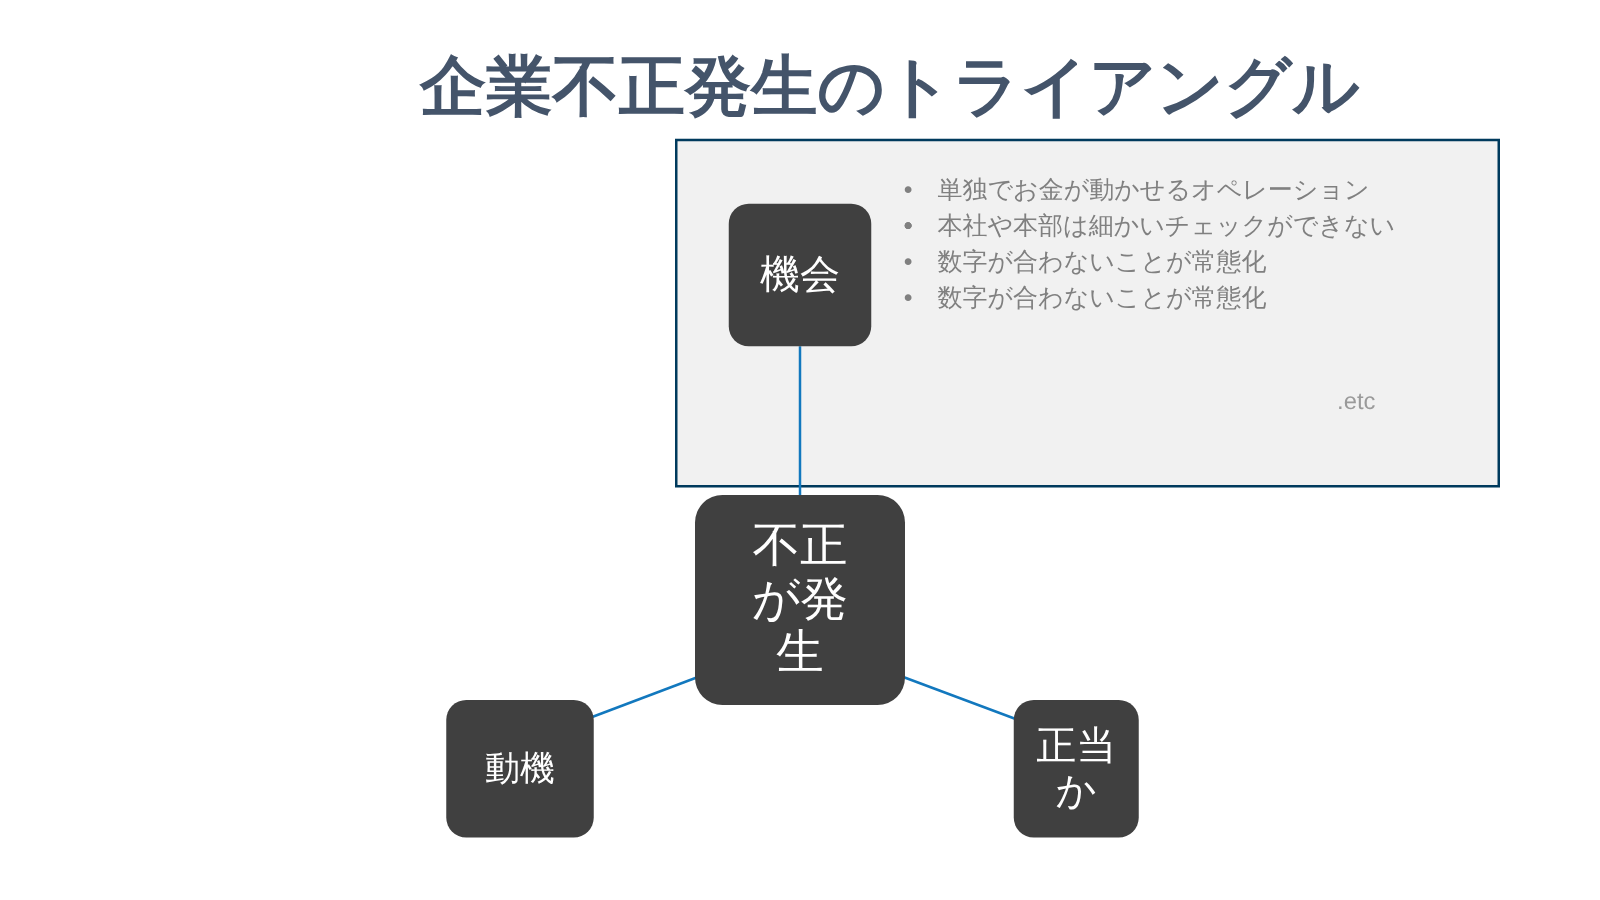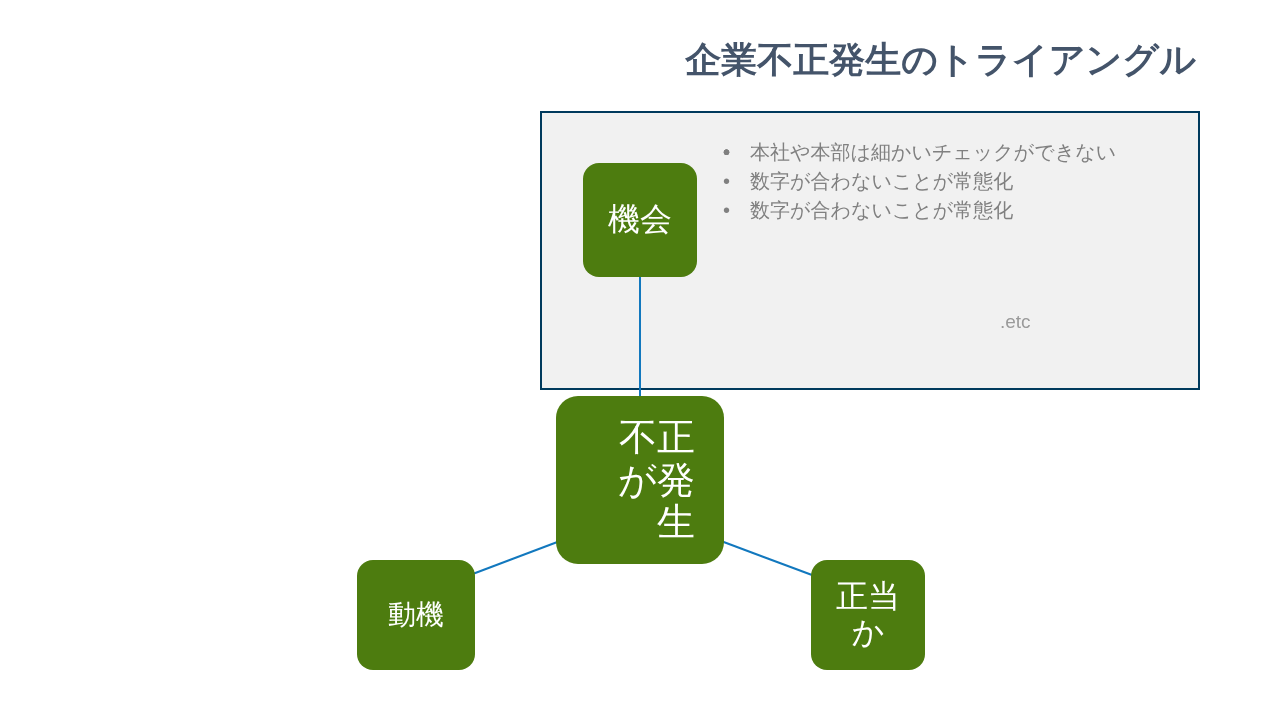--- a/index.html
+++ b/index.html
@@ -18,27 +18,26 @@
     background: #ffffff;
     overflow: hidden;
   }
 
   
   #slide-title {
     position: absolute;
     left: 336px;
     top: 38px;
     width: 860px;
-    font-size: 36px;
+    font-size: 53px;
     font-weight: bold;
     color: #44546A;
     letter-spacing: 0px;
     line-height: 1.2;
     white-space: nowrap;
-    text-align: right;
   }
 
   
   #detail-panel {
     position: absolute;
     left: 540px;
     top: 111px;
     width: 660px;
     height: 279px;
     background: #F1F1F1;
@@ -70,39 +69,39 @@
     font-size: 20px;
     line-height: 29px;
     color: #808080;
   }
 
   #etc-note {
     position: absolute;
     left: 1000px;
     top: 311px;
     width: 170px;
-    text-align: left;
+    text-align: center;
     font-size: 19px;
     color: #9A9A9A;
   }
 
   
   #connectors {
     position: absolute;
     left: 0;
     top: 0;
     width: 1280px;
     height: 720px;
     pointer-events: none;
   }
 
   
   .node {
     position: absolute;
-    background: #4d7c0f;
+    background: #404040;
     border-radius: 16px;
     color: #ffffff;
     display: flex;
     align-items: center;
     justify-content: center;
     text-align: center;
     box-sizing: border-box;
     line-height: 1.12;
     overflow: hidden;
   }
@@ -117,33 +116,32 @@
   #node-center {
     left: 556px;
     top: 396px;
     width: 168px;
     height: 168px;
     font-size: 38px;
     border-radius: 22px;
   }
   #node-center .node-label {
     width: 110px;
-    text-align: right;
   }
   #node-motive {
     left: 357px;
     top: 560px;
     width: 118px;
     height: 110px;
     font-size: 28px;
   }
   #node-rationalization {
     left: 811px;
     top: 560px;
-    width: 114px;
+    width: 100px;
     height: 110px;
     font-size: 32px;
   }
   #node-rationalization .node-label {
     width: 72px;
   }
 </style>
 </head>
 <body>
 
@@ -158,20 +156,21 @@
     <line x1="640" y1="277" x2="640" y2="396" stroke="#1278BE" stroke-width="2"></line>
 
     <line x1="470" y1="575" x2="560" y2="541" stroke="#1278BE" stroke-width="2"></line>
 
     <line x1="721" y1="541" x2="812" y2="575" stroke="#1278BE" stroke-width="2"></line>
   </svg>
 
   <ul id="bullet-list">
     <li>
       <span class="bullet-dot">•</span>
+      <span>単独でお金が動かせるオペレーション</span>
     </li>
     <li>
       <span class="bullet-dot">•</span>
     </li>
     <li>
       <span class="bullet-dot">•</span>
     </li>
     <li>
       <span class="bullet-dot">•</span>
       <span>本社や本部は細かいチェックができない</span>

